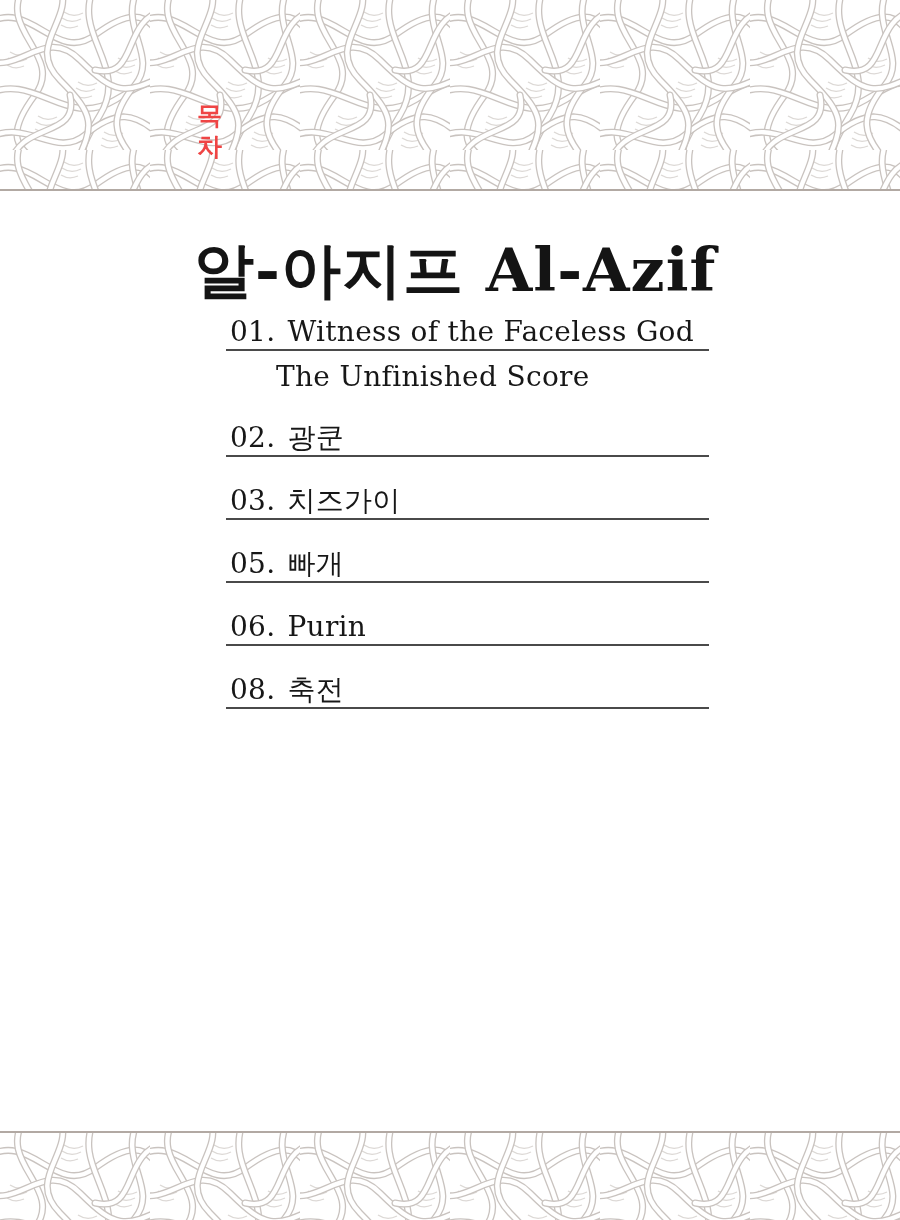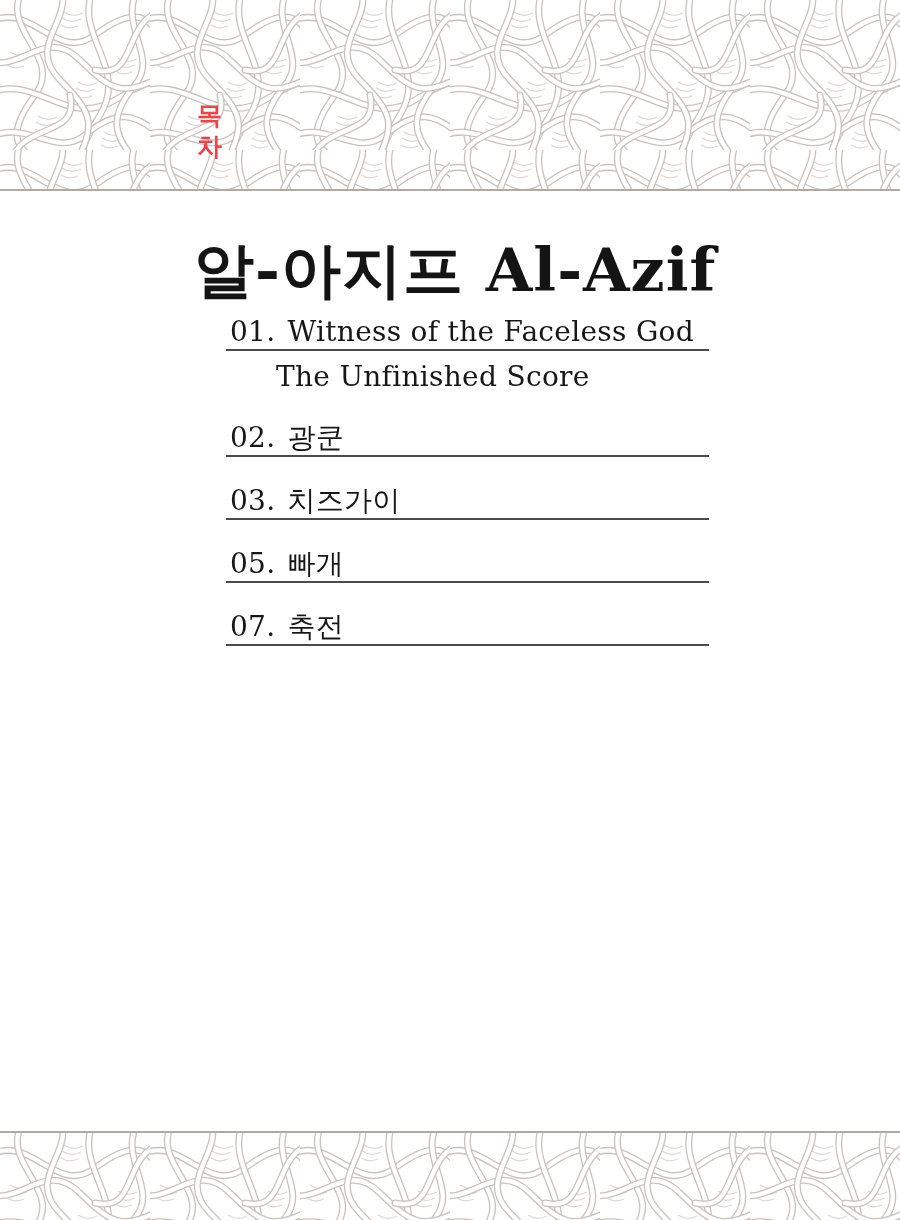--- a/index.html
+++ b/index.html
@@ -137,25 +137,29 @@
 
   <div class="toc-item">
     <div class="toc-heading">
       <span class="toc-number">05.</span>
       <span class="toc-title">빠개</span>
     </div>
   </div>
 
 
   <div class="toc-item">
-  </div>
-
-  <div class="toc-item">
-    <div class="toc-heading">
-      <span class="toc-number">07.</span>
+    <div class="toc-heading">
+      <span class="toc-number">06.</span>
+      <span class="toc-title">Purin</span>
+    </div>
+  </div>
+
+  <div class="toc-item">
+    <div class="toc-heading">
+      <span class="toc-number">08.</span>
       <span class="toc-title">축전</span>
     </div>
 
   </div>
 </div>
 
 <div class="band band-bottom">
   <svg width="900" height="87" viewBox="0 0 900 87">
     <defs>
       <path id="p1b" d="M-15,25 C30,-5 55,65 95,35 S150,15 165,45"></path>

